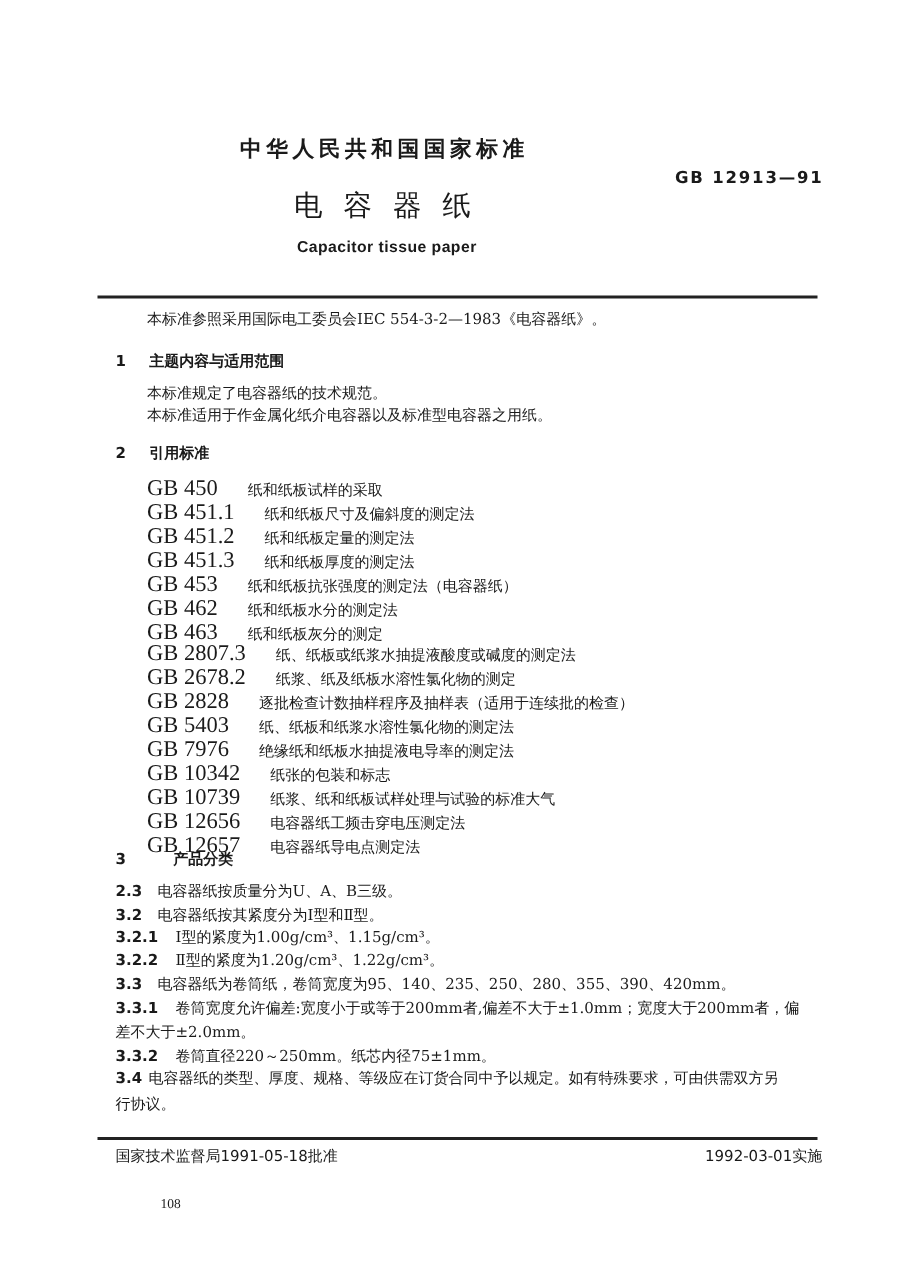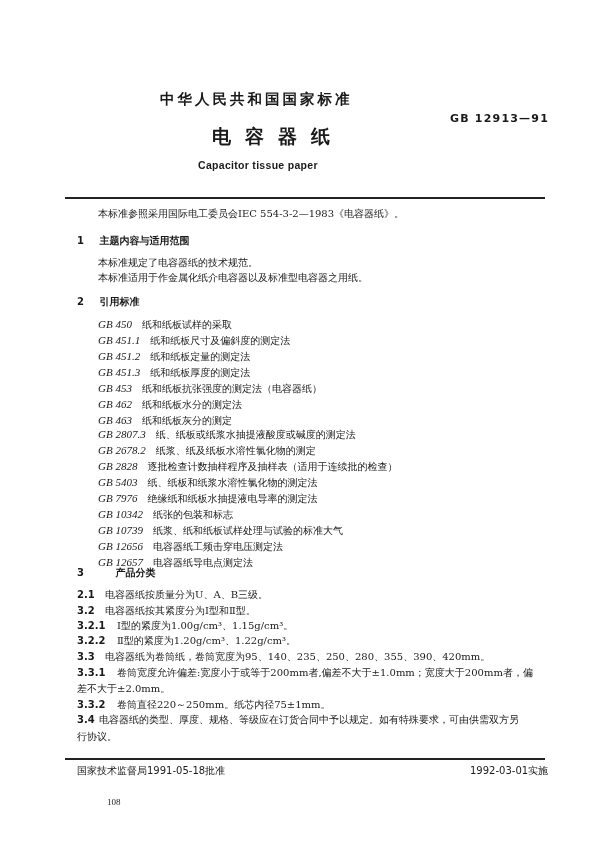--- a/index.html
+++ b/index.html
@@ -1,31 +1,31 @@
 <!DOCTYPE html>
 <html><head>
   <meta charset="utf-8">
   <style>
     html, body { margin: 0; padding: 0; background: #ffffff; }
     body { width: 600px; height: 846px; position: relative; overflow: hidden;
            font-family: "DejaVu Serif", "Liberation Serif", serif; color: #1a1a1a; }
     .abs { position: absolute; white-space: nowrap; }
     .national { left: 160px; top: 90px; font-family: "DejaVu Sans", sans-serif; font-weight: bold; font-size: 14.5px; letter-spacing: 3px; }
-    .title-zh { left: 212px; top: 124px; font-family: "DejaVu Sans", sans-serif; font-weight: bold; font-size: 19px; letter-spacing: 14px; }
+    .title-zh { left: 196px; top: 124px; font-family: "DejaVu Sans", sans-serif; font-weight: normal; font-size: 19px; letter-spacing: 14px; }
     .std-code { left: 450px; top: 112px; font-family: "DejaVu Sans", sans-serif; font-weight: bold; font-size: 11px; letter-spacing: 1.2px; }
     .title-en { left: 198px; top: 159px; font-family: "Liberation Sans", sans-serif; font-weight: bold; font-size: 10.5px; letter-spacing: 0.3px; }
     .rule { position: absolute; height: 2px; background: #222; }
     .rule.top { left: 65px; top: 197px; width: 480px; }
     .rule.bottom { left: 65px; top: 758px; width: 480px; }
     .p { font-size: 10px; line-height: 14px; }
     .sec { font-family: "DejaVu Sans", sans-serif; font-weight: bold; font-size: 10px; }
     .num { font-family: "DejaVu Sans", sans-serif; font-weight: bold; font-size: 10px; display: inline-block; }
     .ref { left: 98px; font-size: 10px; }
-    .ref .code { display: inline-block; font-family: "Liberation Serif", serif; font-size: 11px; font-style: italic; }
-    .ref .name { margin-left: 10px; font-family: Liberation Serif, serif; }
+    .ref .code { display: inline-block; font-family: "Liberation Serif", serif; font-size: 15px; }
+    .ref .name { margin-left: 20px; font-family: Liberation Serif, serif; }
     .footer { font-family: "DejaVu Sans", sans-serif; font-size: 10px; }
     .pagenum { left: 107px; top: 797px; font-family: "Liberation Serif", serif; font-size: 9px; }
   </style>
 </head>
 <body>
 
 <div>
 
   <div class="abs national">中华人民共和国国家标准</div>
   <div class="abs title-zh">电容器纸</div>
@@ -63,21 +63,21 @@
   <div class="abs ref" style="top:508px;"><span class="code">GB 10342</span><span class="name">纸张的包装和标志</span></div>
   <div class="abs ref" style="top:524px;"><span class="code">GB 10739</span><span class="name">纸浆、纸和纸板试样处理与试验的标准大气</span></div>
   <div class="abs ref" style="top:540px;"><span class="code">GB 12656</span><span class="name">电容器纸工频击穿电压测定法</span></div>
   <div class="abs ref" style="top:556px;"><span class="code">GB 12657</span><span class="name">电容器纸导电点测定法</span></div>
 
   <div class="abs sec" style="left:77px; top:566px;">
     <span>3</span>
     <span style="margin-left:28px;">产品分类</span>
   </div>
 
-  <div class="abs p" style="left:77px; top:588px;"><span class="num" style="width:28px;">2.1</span><span>电容器纸按质量分为U、A、B三级。</span></div>
+  <div class="abs p" style="left:77px; top:588px;"><span class="num" style="width:28px;">2.3</span><span>电容器纸按质量分为U、A、B三级。</span></div>
   <div class="abs p" style="left:77px; top:604px;"><span class="num" style="width:28px;">3.2</span><span>电容器纸按其紧度分为Ⅰ型和Ⅱ型。</span></div>
   <div class="abs p" style="left:77px; top:619px;"><span class="num" style="width:40px;">3.2.1</span><span>Ⅰ型的紧度为1.00g/cm³、1.15g/cm³。</span></div>
   <div class="abs p" style="left:77px; top:634px;"><span class="num" style="width:40px;">3.2.2</span><span>Ⅱ型的紧度为1.20g/cm³、1.22g/cm³。</span></div>
   <div class="abs p" style="left:77px; top:650px;"><span class="num" style="width:28px;">3.3</span><span>电容器纸为卷筒纸，卷筒宽度为95、140、235、250、280、355、390、420mm。</span></div>
   <div class="abs p" style="left:77px; top:666px;"><span class="num" style="width:40px;">3.3.1</span><span>卷筒宽度允许偏差:宽度小于或等于200mm者,偏差不大于±1.0mm；宽度大于200mm者，偏</span></div>
   <div class="abs p" style="left:77px; top:682px;">差不大于±2.0mm。</div>
   <div class="abs p" style="left:77px; top:698px;"><span class="num" style="width:40px;">3.3.2</span><span>卷筒直径220～250mm。纸芯内径75±1mm。</span></div>
   <div class="abs p" style="left:77px; top:713px;"><span class="num" style="width:22px;">3.4</span><span>电容器纸的类型、厚度、规格、等级应在订货合同中予以规定。如有特殊要求，可由供需双方另</span></div>
   <div class="abs p" style="left:77px; top:730px;">行协议。</div>
 

